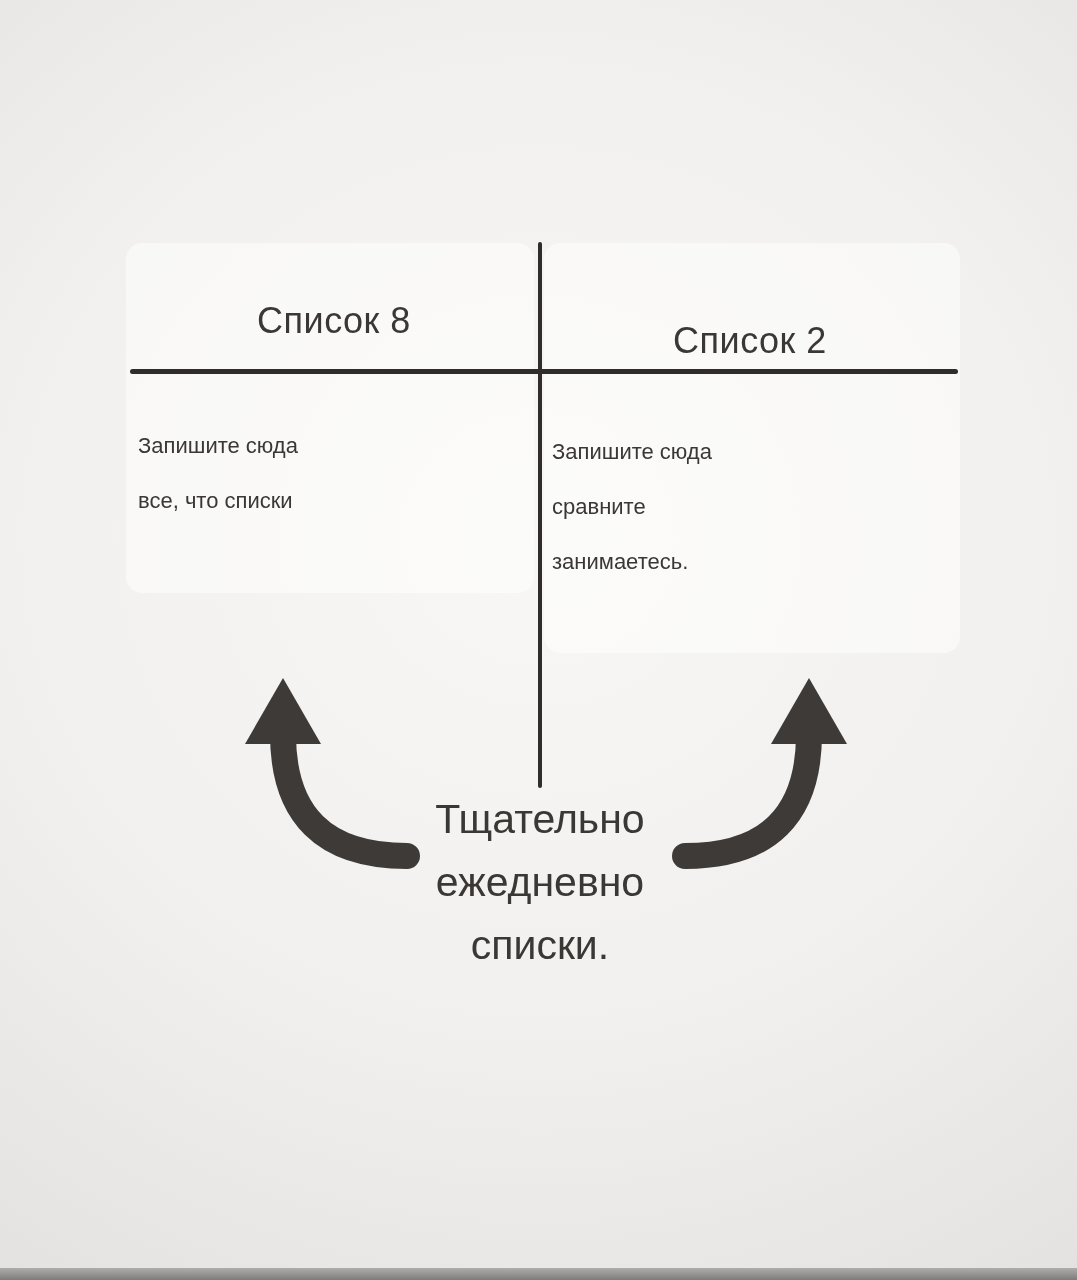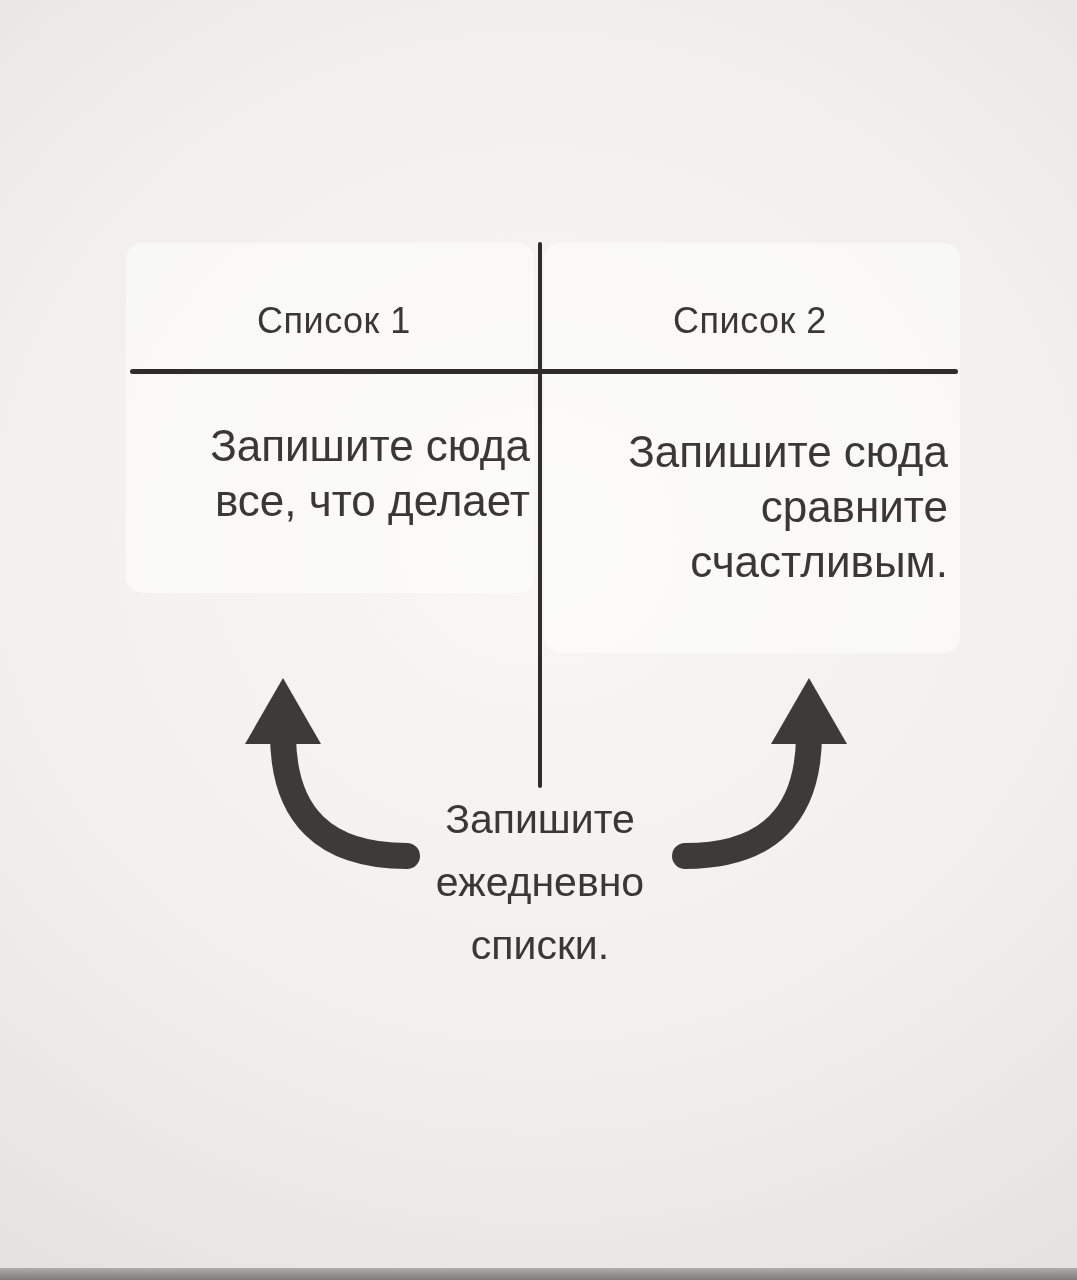--- a/index.html
+++ b/index.html
@@ -45,27 +45,27 @@
   }
   .col-header{
     position:absolute;
     top:300px;
     font-size:36px;
     line-height:42px;
     text-align:center;
     letter-spacing:0.5px;
   }
   .col-header.h1{left:130px;width:408px;}
-  .col-header.h2{left:542px;width:416px;}
+  .col-header.h2{left:542px;width:416px;margin-top:20px;}
   .col-body{
     position:absolute;
     top:418px;
-    font-size:44px;
+    font-size:22px;
     line-height:55px;
-    text-align:right;
+    text-align:left;
   }
   .col-body.b1{left:138px;width:392px;}
   .col-body.b2{left:552px;top:424px;width:396px;}
   .caption{
     position:absolute;
     left:338px;top:788px;width:404px;
     font-size:41px;
     line-height:63px;
     text-align:center;
   }
@@ -86,45 +86,45 @@
 <body>
 
 <div class="stage">
 
   <div class="panel left"></div>
   <div class="panel right"></div>
 
   <div class="vline"></div>
   <div class="hline"></div>
 
-  <div class="col-header h1">Список 1</div>
+  <div class="col-header h1">Список 8</div>
   <div class="col-header h2">Список 2</div>
 
   <div class="col-body b1">
     <div>Запишите сюда</div>
-    <div>все, что делает</div>
+    <div>все, что списки</div>
   </div>
 
   <div class="col-body b2">
     <div>Запишите сюда</div>
     <div>сравните</div>
-    <div>счастливым.</div>
+    <div>занимаетесь.</div>
   </div>
 
   <svg class="arrow left" viewBox="0 0 185 200" xmlns="http://www.w3.org/2000/svg" aria-hidden="true">
     <path d="M 172 184 Q 48 184 48 62" fill="none" stroke="currentColor" stroke-width="26" stroke-linecap="round"></path>
     <polygon points="48,6 10,72 86,72" fill="currentColor"></polygon>
   </svg>
 
   <svg class="arrow right" viewBox="0 0 185 200" xmlns="http://www.w3.org/2000/svg" aria-hidden="true">
     <path d="M 172 184 Q 48 184 48 62" fill="none" stroke="currentColor" stroke-width="26" stroke-linecap="round"></path>
     <polygon points="48,6 10,72 86,72" fill="currentColor"></polygon>
   </svg>
 
   <div class="caption">
-    <div>Запишите</div>
+    <div>Тщательно</div>
     <div>ежедневно</div>
     <div>списки.</div>
   </div>
 
   <div class="bottom-edge"></div>
 
 </div>
 
 </body></html>

